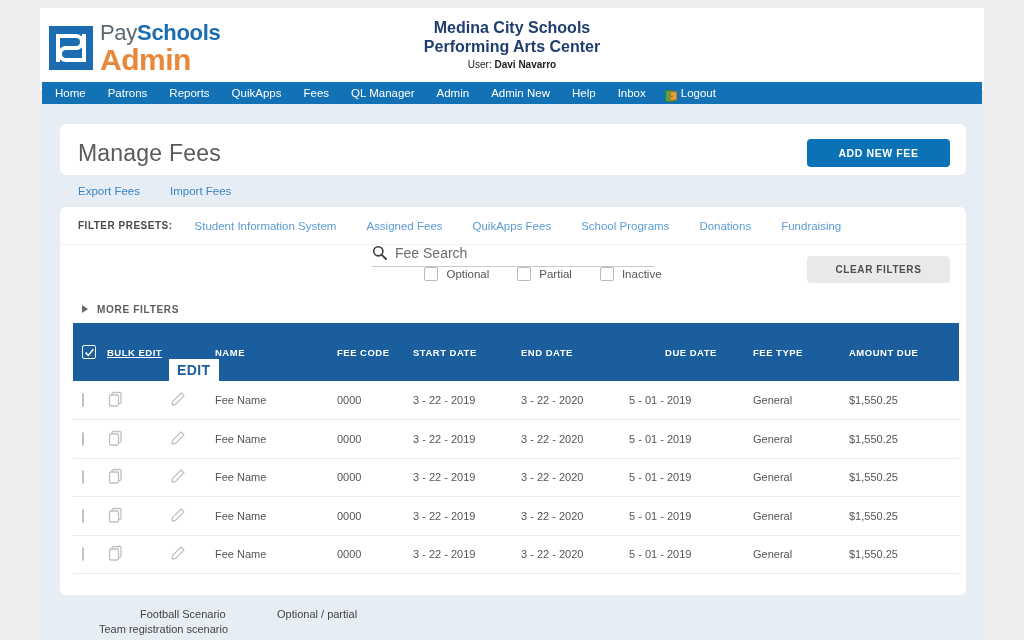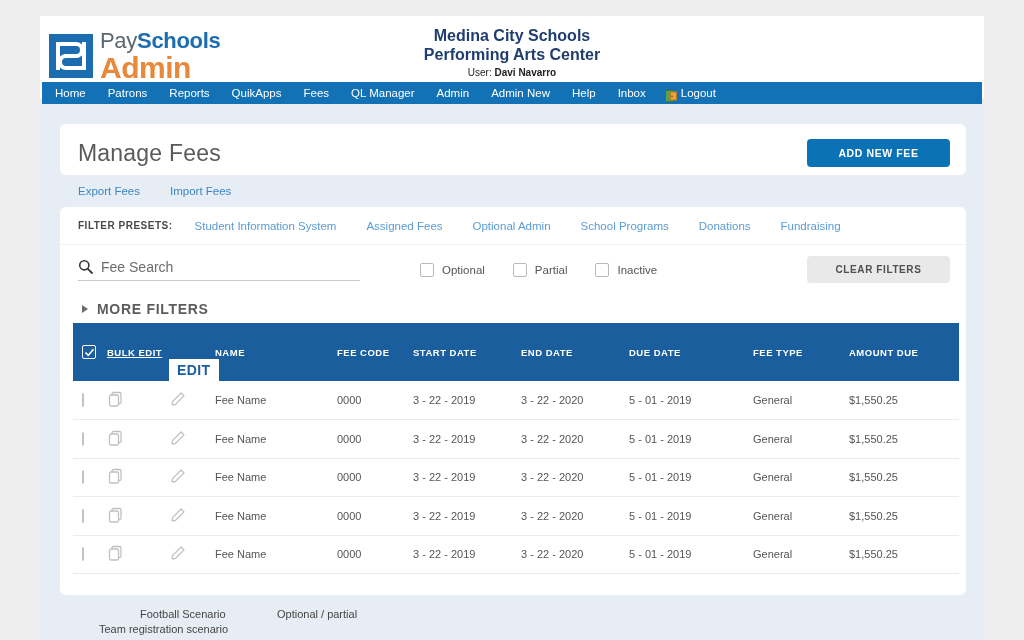--- a/index.html
+++ b/index.html
@@ -6,21 +6,21 @@
   html, body {
     width: 1024px; height: 640px;
     font-family: "Liberation Sans", sans-serif;
     background: #eeeeee;
     overflow: hidden;
   }
   #screen { position: relative; width: 1024px; height: 640px; background: #ededed; }
 
   
   .top-band {
-    position: absolute; left: 40px; top: 16px; width: 944px; height: 82px;
+    position: absolute; left: 40px; top: 8px; width: 944px; height: 82px;
     background: #ffffff;
   }
   .brand { position: absolute; left: 8px; top: 12px; display: flex; align-items: center; gap: 6px; }
   .brand-mark { width: 46px; height: 46px; flex: none; }
   .brand-words { line-height: 1; padding-top: 2px; }
   .bw-top { font-size: 22px; letter-spacing: -0.3px; }
   .bw-pay { color: #5b6770; font-weight: 400; }
   .bw-schools { color: #1b6cb0; font-weight: 700; }
   .bw-admin { font-size: 30px; font-weight: 700; color: #e8883a; letter-spacing: -0.5px; margin-top: 1px; }
 
@@ -76,21 +76,21 @@
   }
   .presets-label {
     font-size: 10px; font-weight: 700; color: #4a4a4a; letter-spacing: 0.5px;
     margin-right: 22px; white-space: nowrap;
   }
   .preset-link {
     color: #5b9bd5; font-size: 11.5px; margin-right: 30px; text-decoration: none;
     cursor: pointer; white-space: nowrap;
   }
 
-  .searchrow { height: 50px; display: flex; align-items: center; padding: 0 18px; position: relative; }
+  .searchrow { height: 50px; display: flex; align-items: center; padding: 0 18px; position: relative; flex-direction: column; }
   .search-wrap { position: relative; width: 282px; display: flex; align-items: flex-end; gap: 8px;
                  border-bottom: 1px solid #c9c9c9; padding-bottom: 5px; }
   .search-icon { width: 15px; height: 15px; flex: none; margin-bottom: 1px; }
   .search-input {
     border: none; outline: none; font-size: 14px; color: #6c6c6c; width: 240px;
     font-family: "Liberation Sans", sans-serif; background: transparent;
   }
   .search-input::placeholder { color: #6c6c6c; }
 
   .checks { display: flex; align-items: center; gap: 28px; margin-left: 60px; }
@@ -101,38 +101,38 @@
   .btn-clear {
     position: absolute; right: 16px; top: 11px;
     background: #e9e9e9; color: #4f4f4f; border: none; border-radius: 4px;
     font-size: 10px; font-weight: 700; letter-spacing: 0.6px;
     height: 27px; min-width: 143px; cursor: pointer;
     font-family: "Liberation Sans", sans-serif;
   }
 
   .morefilters { height: 28px; display: flex; align-items: center; gap: 9px; padding: 0 18px 0 22px; cursor: pointer; }
   .caret { width: 0; height: 0; border-left: 6px solid #6a6a6a; border-top: 4.5px solid transparent; border-bottom: 4.5px solid transparent; }
-  .mf-label { font-size: 14px; font-weight: 700; color: #5c5c5c; letter-spacing: 0.7px; }
+  .mf-label { font-size: 10px; font-weight: 700; color: #5c5c5c; letter-spacing: 0.7px; }
 
   
   .tablewrap { padding: 0 13px 0 13px; }
   table { width: 100%; border-collapse: collapse; table-layout: fixed; }
   thead tr { background: #1b5e9e; height: 24px; border-radius: 12px; }
   thead th {
     color: #fff; font-size: 9.5px; font-weight: 700; letter-spacing: 0.5px;
     text-align: left; padding: 0; vertical-align: middle;
   }
   th.c-sel { width: 34px; padding-left: 9px; }
   th.c-bulk { width: 62px; }
   th.c-edit { width: 46px; }
   th.c-name { width: 122px; }
   th.c-code { width: 76px; }
   th.c-start { width: 108px; }
   th.c-end { width: 108px; }
-  th.c-due { width: 124px; }
+  th.c-due { width: 124px; text-align: center; }
   th.c-type { width: 96px; }
   th.c-amt { width: 110px; }
 
   .hdr-chk {
     width: 14px; height: 14px; border: 1.5px solid #ffffff; border-radius: 2px;
     display: flex; align-items: center; justify-content: center;
   }
   .hdr-chk svg { display: block; }
   .bulk-link { color: #fff; text-decoration: underline; cursor: pointer; }
   .edit-pill {
@@ -224,21 +224,21 @@
     <a class="link">Export Fees</a>
     <a class="link">Import Fees</a>
   </div>
 
   <div class="card" style="top:207px; height:388px;">
 
     <div class="presets">
       <span class="presets-label">FILTER PRESETS:</span>
       <a class="preset-link">Student Information System</a>
       <a class="preset-link">Assigned Fees</a>
-      <a class="preset-link">Optional Admin</a>
+      <a class="preset-link">QuikApps Fees</a>
       <a class="preset-link">School Programs</a>
       <a class="preset-link">Donations</a>
       <a class="preset-link">Fundraising</a>
     </div>
 
     <div class="searchrow">
       <div class="search-wrap">
         <span class="search-icon">
           <svg viewBox="0 0 15 15" width="15" height="15">
             <circle cx="6.3" cy="6.3" r="4.6" fill="none" stroke="#3a3a3a" stroke-width="1.6"></circle>

